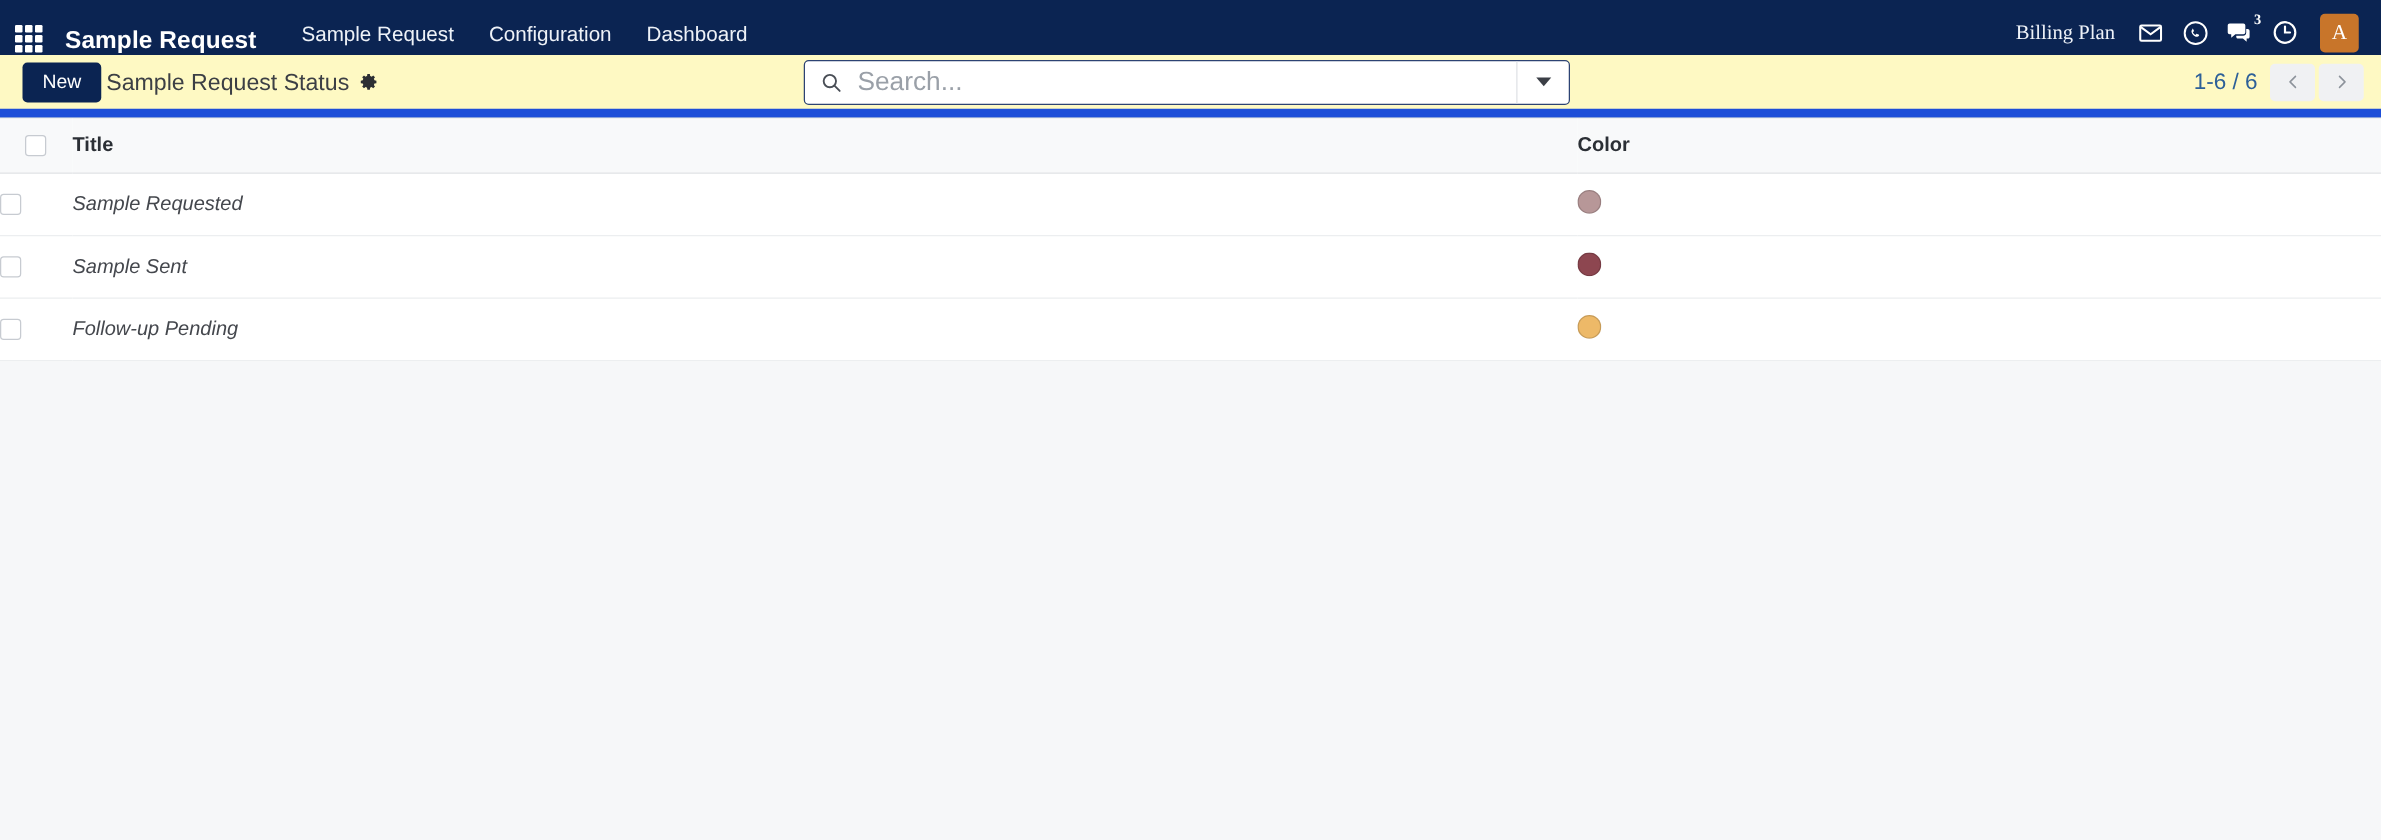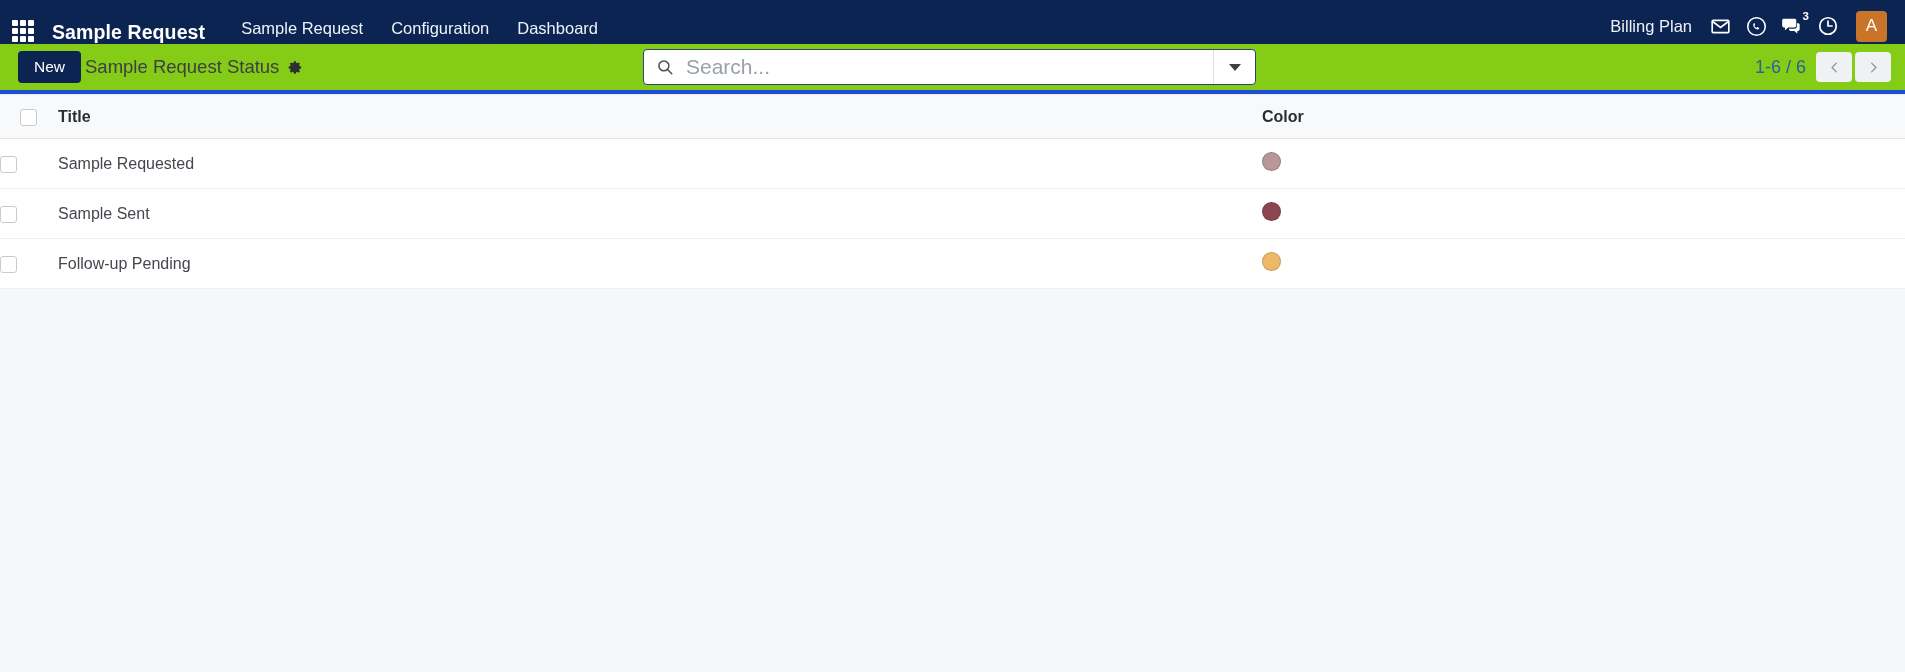--- a/index.html
+++ b/index.html
@@ -51,20 +51,21 @@
     padding: 6px 14px;
     white-space: nowrap;
     cursor: pointer;
   }
 
   .nav-right {
     margin-left: auto;
     display: flex;
     align-items: center;
     gap: 0px;
+    font-family: Liberation Serif, serif;
   }
   .billing {
     font-size: 16.5px;
     color: #eef2f8;
     padding: 6px 10px;
     white-space: nowrap;
     cursor: pointer;
   }
   .nav-icon {
     width: 36px; height: 36px;
@@ -89,26 +90,26 @@
     font-size: 17px;
     display: flex; align-items: center; justify-content: center;
     border-radius: 4px;
     margin-left: 10px;
     cursor: pointer;
   }
 
   
   .toolbar {
     height: 50px;
-    background: #84cc16;
+    background: #fef9c3;
     display: flex;
     align-items: center;
     padding: 0 14px 0 0;
     position: relative;
-    border-bottom: 4px solid #1d4ed8;
+    border-bottom: 7px solid #1d4ed8;
   }
   .btn-new {
     background: #0b2452;
     color: #ffffff;
     font-size: 15.5px;
     padding: 7px 16px;
     border: none;
     border-radius: 4px;
     margin-left: 18px;
     cursor: pointer;
@@ -220,20 +221,21 @@
   table.list tbody tr {
     border-bottom: 1px solid #eceef0;
     height: 50px;
     cursor: pointer;
   }
   table.list td {
     font-size: 16px;
     color: #44474d;
     padding: 0;
     vertical-align: middle;
+    font-style: italic;
   }
   td.cell-check { padding-left: 20px; }
   .cbx {
     width: 17px; height: 17px;
     border: 1px solid #c7cbd1;
     border-radius: 3px;
     background: #ffffff;
     display: inline-block;
     cursor: pointer;
     vertical-align: middle;

